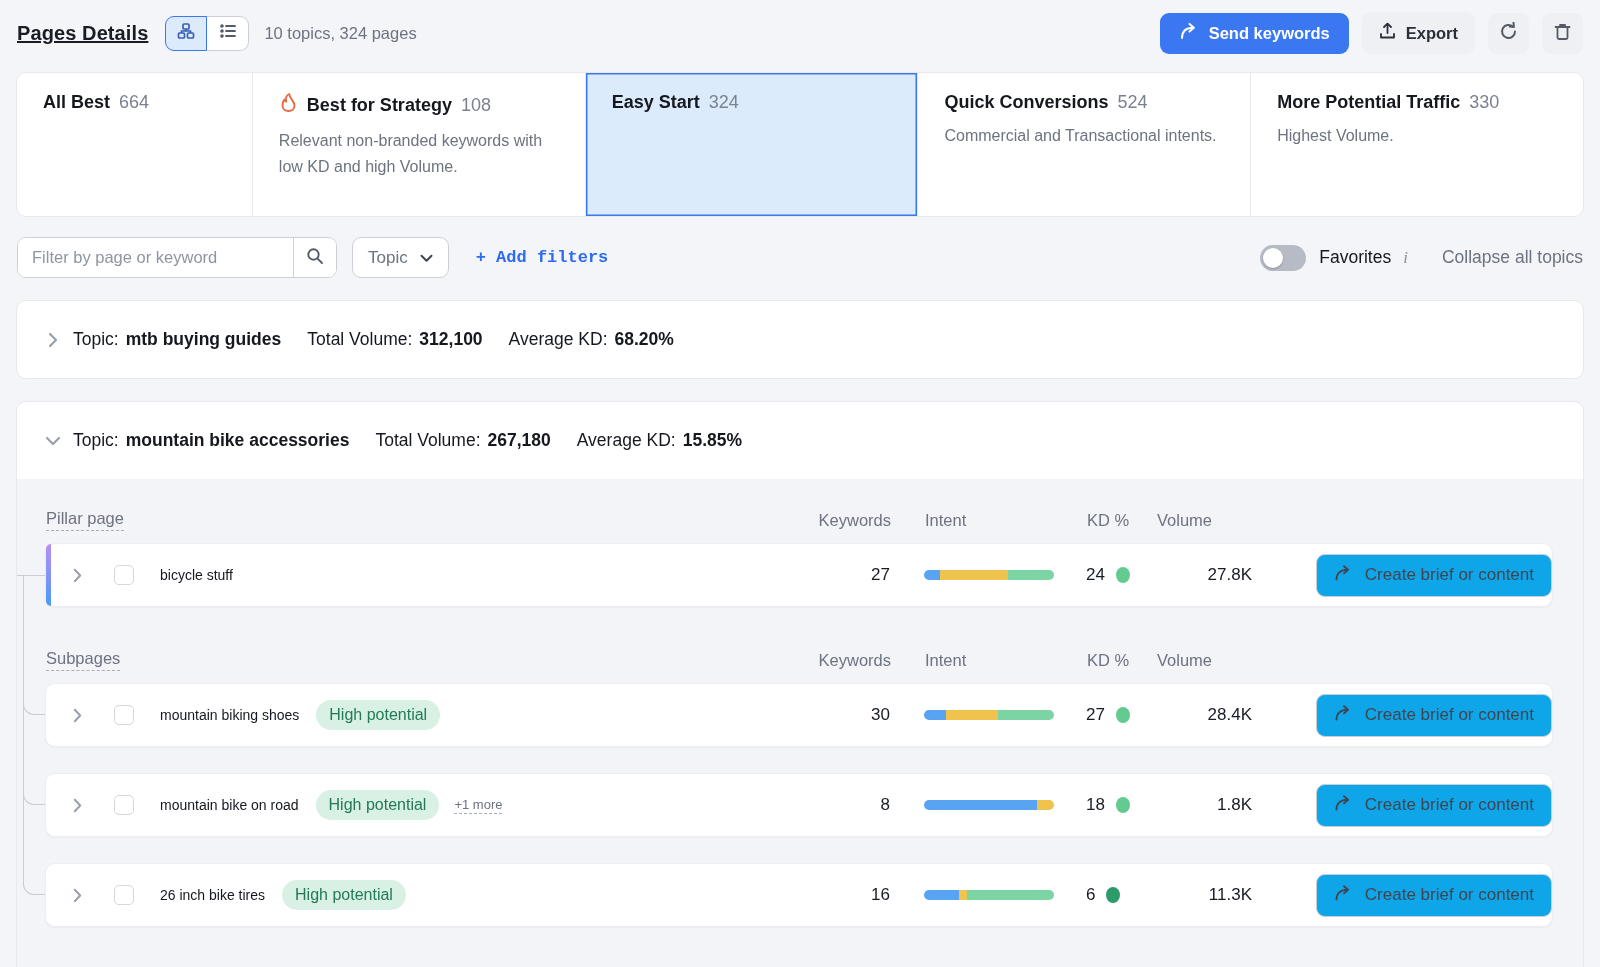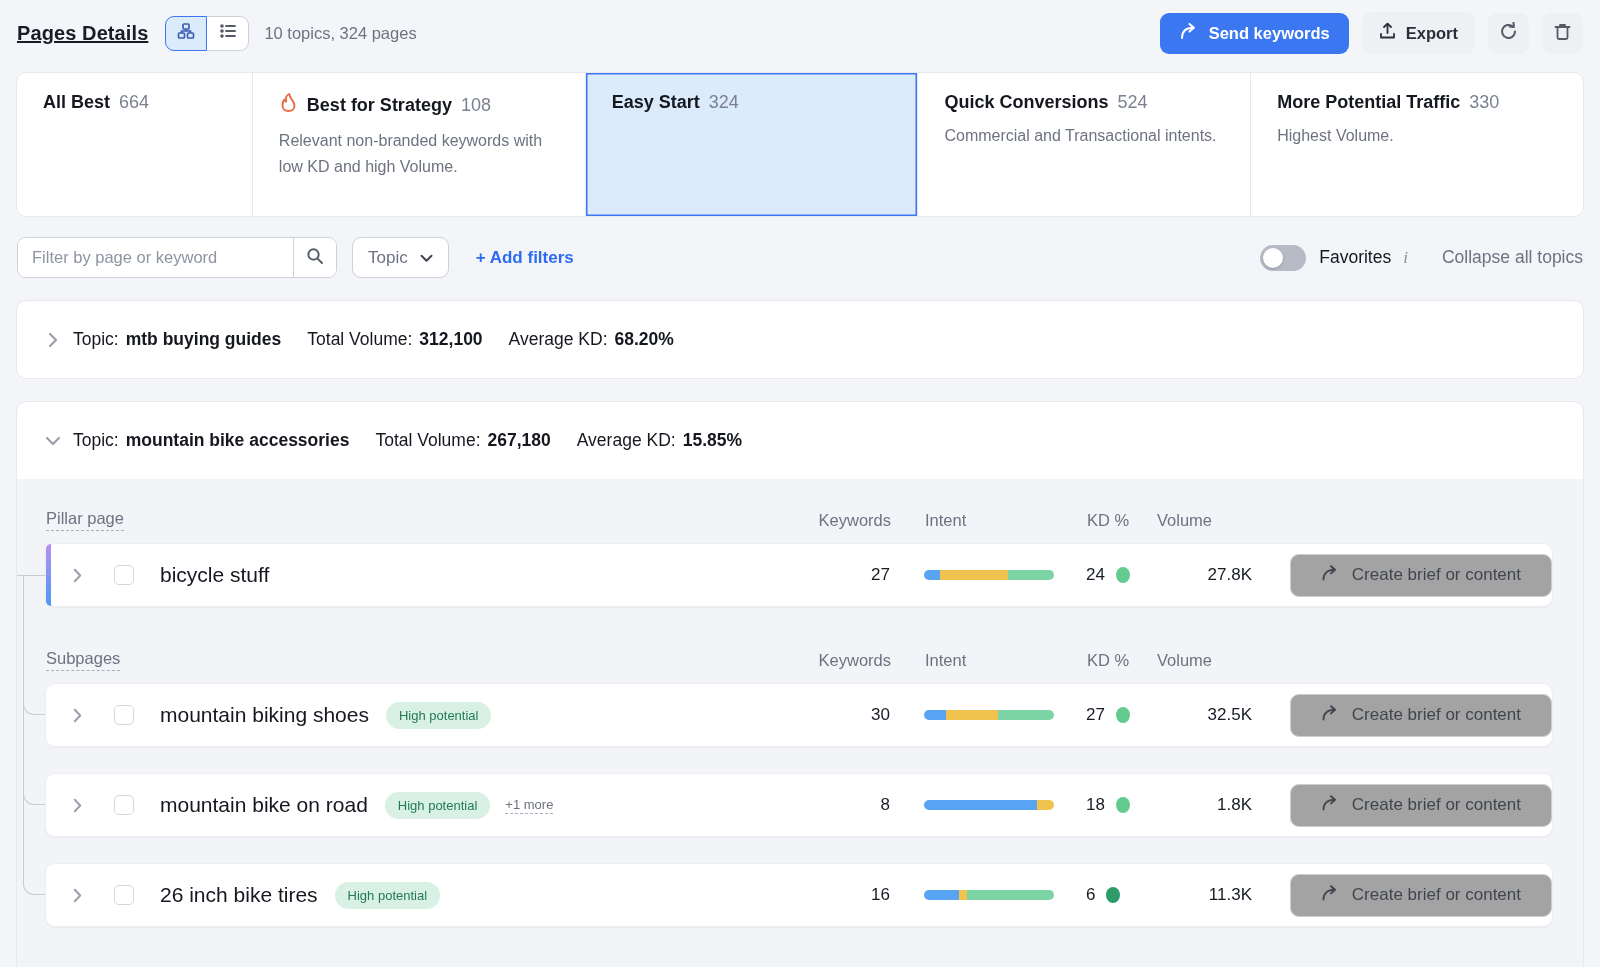--- a/index.html
+++ b/index.html
@@ -41,21 +41,21 @@
   .preset-count{color:#7b8190;font-size:18px;}
   .preset-desc{margin-top:10px;font-size:16px;line-height:1.6;color:var(--gray);max-width:290px;}
 
   
   .filter-row{display:flex;align-items:center;margin:20px 17px 0;}
   .search-box{display:flex;align-items:stretch;width:320px;height:41px;background:#fff;border:1px solid #ccd0d9;border-radius:9px;overflow:hidden;}
   .search-box input{flex:1;border:none;outline:none;padding:0 14px;font-size:16.5px;font-family:inherit;color:var(--dark);}
   .search-box input::placeholder{color:#8e94a0;}
   .search-btn{width:43px;display:flex;align-items:center;justify-content:center;border-left:1px solid #ccd0d9;background:#fff;cursor:pointer;border-top:none;border-right:none;border-bottom:none;}
   .topic-dd{display:flex;align-items:center;gap:12px;height:41px;margin-left:15px;padding:0 15px;background:#fff;border:1px solid #ccd0d9;border-radius:9px;font-size:17px;color:var(--gray);cursor:pointer;}
-  .add-filters{margin-left:27px;font-size:17px;font-weight:700;color:#2c6bf2;cursor:pointer;}
+  .add-filters{margin-left:27px;font-size:17px;font-weight:700;color:#2c6bf2;cursor:pointer;font-family:Liberation Mono, monospace;}
   .filter-right{margin-left:auto;display:flex;align-items:center;}
   .toggle{width:46px;height:26px;border-radius:13px;background:#b6bbc6;position:relative;cursor:pointer;}
   .toggle .knob{position:absolute;left:3px;top:3px;width:20px;height:20px;border-radius:50%;background:#fff;box-shadow:0 1px 2px rgba(0,0,0,.25);}
   .fav-label{margin-left:13px;font-size:17.5px;color:#15181f;}
   .info-i{margin-left:12px;font-family:"Liberation Serif","DejaVu Serif",serif;font-style:italic;font-size:17px;color:#8a909c;cursor:pointer;}
   .collapse-link{margin-left:34px;font-size:17.5px;color:var(--gray);cursor:pointer;}
 
   
   .topic-card{margin:22px 16px 0;background:#fff;border:1px solid var(--card-border);border-radius:10px;}
   .topic-head{display:flex;align-items:center;padding:28px 16px;cursor:pointer;}
@@ -78,36 +78,36 @@
   .col-right{justify-self:end;}
   .col-pad34{padding-left:34px;}
   .col-pad32{padding-left:32px;}
 
   .row-card{height:64px;background:#fff;border:1px solid #edeef2;border-radius:10px;box-shadow:0 1px 2px rgba(24,28,40,.04);position:relative;}
   .row-card.sub{margin-top:26px;}
   .pillar-bar{position:absolute;left:0;top:0;bottom:0;width:5px;border-radius:10px 0 0 10px;background:linear-gradient(180deg,#b98ef5 0%,#4a9af5 100%);}
   .name-cell{display:flex;align-items:center;padding-left:27px;min-width:0;}
   .row-chev{width:15px;display:flex;cursor:pointer;}
   .checkbox{width:20px;height:20px;border:1.5px solid #d3d7e0;border-radius:5px;background:#fff;margin-left:26px;cursor:pointer;flex:none;}
-  .row-name{margin-left:26px;font-size:21px;color:#15181f;white-space:nowrap;}
-  .badge{margin-left:17px;background:var(--badge-bg);color:var(--badge-text);font-size:13px;padding:6px 13px;border-radius:999px;white-space:nowrap;}
+  .row-name{margin-left:26px;font-size:14px;color:#15181f;white-space:nowrap;}
+  .badge{margin-left:17px;background:var(--badge-bg);color:var(--badge-text);font-size:16px;padding:6px 13px;border-radius:999px;white-space:nowrap;}
   .more-link{margin-left:15px;font-size:13px;color:var(--gray);border-bottom:1px dashed #aab0bb;padding-bottom:1px;cursor:pointer;white-space:nowrap;}
   .kw-val{justify-self:end;font-size:17px;}
   .intent-bar{margin-left:34px;height:10px;width:130px;border-radius:5px;overflow:hidden;display:flex;}
   .intent-bar .seg-i{height:100%;}
   .seg-i.blue{background:var(--intent-blue);}
   .seg-i.amber{background:var(--intent-amber);}
   .seg-i.green{background:var(--intent-green);}
   .kd-cell{padding-left:32px;display:flex;align-items:center;}
   .kd-val{font-size:17px;}
   .kd-dot{width:14px;height:16px;border-radius:50%;background:var(--kd-light);margin-left:11px;}
   .kd-dot[data-level="dark"]{background:var(--kd-dark);}
   .vol-val{justify-self:end;font-size:17px;}
   .action-cell{justify-self:end;padding-right:0;}
-  .brief-btn{display:flex;align-items:center;gap:12px;background:#a3a3a3;border:1px solid #c9cdd6;border-radius:9px;padding:10px 30px;font-size:17px;color:#40454f;font-family:inherit;cursor:pointer;white-space:nowrap;}
+  .brief-btn{display:flex;align-items:center;gap:12px;background:#0ea5e9;border:1px solid #c9cdd6;border-radius:9px;padding:10px 17px;font-size:17px;color:#40454f;font-family:inherit;cursor:pointer;white-space:nowrap;}
 </style>
 </head>
 <body>
 
 <div class="topbar">
   <div class="page-title">Pages Details</div>
 
   <div class="seg">
     <div class="seg-btn first active">
       <span>
@@ -368,21 +368,21 @@
       <span class="kw-val">30</span>
       <span class="intent-bar">
           <span class="seg-i blue" style="width: 17%;"></span>
           <span class="seg-i amber" style="width: 40%;"></span>
           <span class="seg-i green" style="width: 43%;"></span>
         </span>
       <span class="kd-cell">
         <span class="kd-val">27</span>
         <span class="kd-dot" data-level="light"></span>
       </span>
-      <span class="vol-val">32.5K</span>
+      <span class="vol-val">28.4K</span>
       <span class="action-cell">
         <button class="brief-btn">
           <span>
             <svg width="19" height="16" viewBox="0 0 19 16" fill="none" stroke="#40454f" stroke-width="1.9" stroke-linecap="round" stroke-linejoin="round">
               <path d="M2.5 14.5 C2.5 8 7 4.8 13.5 4.8"></path>
                 <polyline points="10,1.2 14,4.8 10,8.4"></polyline>
             </svg>
           </span>
           <span>Create brief or content</span>
         </button>

